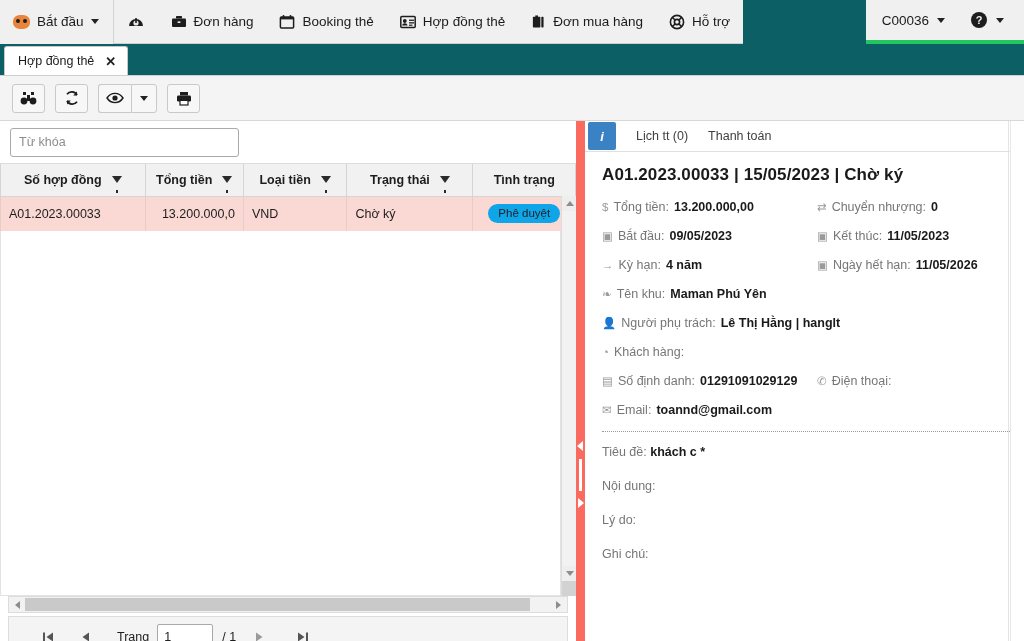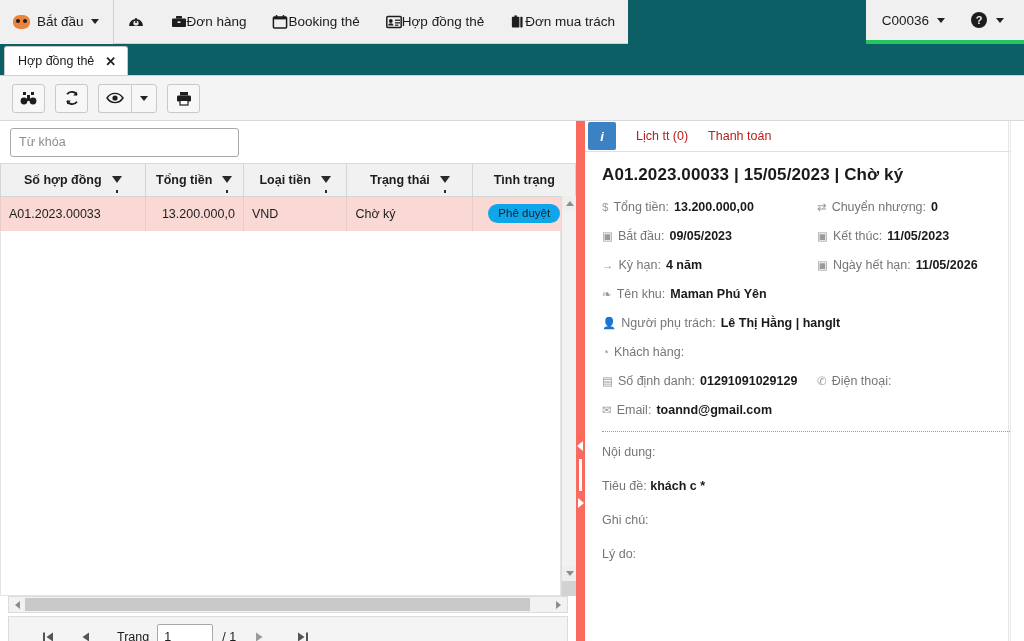--- a/index.html
+++ b/index.html
@@ -31,21 +31,21 @@
   }
   .start-ico::before, .start-ico::after {
     content: ""; position: absolute; top: 4px; width: 4px; height: 4px;
     border-radius: 50%; background: #1d1d1d;
   }
   .start-ico::before { left: 3px; }
   .start-ico::after  { right: 3px; }
   .caret { width: 0; height: 0; border-left: 4.5px solid transparent; border-right: 4.5px solid transparent; border-top: 5px solid #222; }
   .nav-items { display: flex; align-items: center; height: 44px; }
   .nav-item {
-    display: flex; align-items: center; 
+    display: flex; align-items: center; gap: 7px;
     height: 44px; padding: 16px 13px; cursor: pointer;
     color: #1b1b1b; font-size: 13.5px; white-space: nowrap;
   }
   .nav-ico { flex: none; display: block; }
 
   .nav-right {
     position: absolute; right: 0; top: 0; height: 44px;
     background: #f0f0f0; border-bottom: 4px solid #22c55e;
     display: flex; align-items: center; padding: 0 10px 0 4px;
   }
@@ -161,21 +161,21 @@
 
   
   .right-pane { position: absolute; left: 585px; top: 45px; width: 439px; height: 596px; background: #ffffff; }
   .detail-tabs { display: flex; align-items: center; height: 31px; border-bottom: 1px solid #e0e0e0; }
   .info-tab {
     width: 28px; height: 28px; background: #3a82c4; color: #fff;
     display: flex; align-items: center; justify-content: center;
     font-size: 13px; font-weight: bold; font-style: italic;
     border-radius: 2px; margin-left: 3px; cursor: pointer;
   }
-  .dtab-link { color: #b91c1c; font-size: 12.5px; margin-left: 20px; cursor: pointer; }
+  .dtab-link { color: #404040; font-size: 12.5px; margin-left: 20px; cursor: pointer; }
 
   .detail-title {
     font-size: 17px; font-weight: bold; color: #1a1a1a;
     padding: 13px 0 0 17px; letter-spacing: 0.1px;
   }
 
   .fields { padding: 14px 14px 0 17px; }
   .frow { display: flex; margin-bottom: 13px; }
   .fcell { display: flex; align-items: baseline; gap: 5px; font-size: 12.5px; line-height: 16px; }
   .fcell.c1 { width: 215px; flex: none; }
@@ -238,21 +238,29 @@
               <rect x="9" y="10.6" width="3.4" height="1.2" fill="#1d1d1d"></rect>
             </svg>
             <span>Hợp đồng thẻ</span>
           </div>
           <div class="nav-item">
             <svg class="nav-ico" width="15" height="16" viewBox="0 0 16 16">
               <rect x="2" y="2.4" width="8" height="11.4" rx="0.8" fill="#1d1d1d"></rect>
               <rect x="11" y="2.4" width="2.4" height="11.4" rx="0.8" fill="#1d1d1d"></rect>
               <rect x="4.6" y="1" width="2.8" height="2" fill="#1d1d1d"></rect>
             </svg>
-            <span>Đơn mua trách</span>
+            <span>Đơn mua hàng</span>
+          </div>
+          <div class="nav-item">
+            <svg class="nav-ico" width="16" height="16" viewBox="0 0 16 16">
+              <circle cx="8" cy="8" r="6.6" fill="none" stroke="#1d1d1d" stroke-width="1.6"></circle>
+              <circle cx="8" cy="8" r="2.6" fill="none" stroke="#1d1d1d" stroke-width="1.6"></circle>
+              <path d="M3.4 3.4l2.6 2.6M12.6 3.4l-2.6 2.6M3.4 12.6l2.6-2.6M12.6 12.6l-2.6-2.6" stroke="#1d1d1d" stroke-width="1.5"></path>
+            </svg>
+            <span>Hỗ trợ</span>
           </div>
         </div>
     </div>
 
     <div class="nav-right">
       <div class="acct">
         <span>C00036</span>
         <span class="caret"></span>
       </div>
       <div class="helpgrp">
@@ -509,24 +517,24 @@
               <span class="fico">✉</span>
               <span class="flabel">Email:</span>
               <span class="fval">toannd@gmail.com</span>
             </span>
           </div>
         </div>
 
       <div class="dotted-sep"></div>
 
       <div class="notes" id="notesHost">
+          <div class="nrow"><span>Tiêu đề:</span> <b>khách c *</b></div>
           <div class="nrow"><span>Nội dung:</span></div>
-          <div class="nrow"><span>Tiêu đề:</span> <b>khách c *</b></div>
+          <div class="nrow"><span>Lý do:</span></div>
           <div class="nrow"><span>Ghi chú:</span></div>
-          <div class="nrow"><span>Lý do:</span></div>
         </div>
 
       <div class="rp-divider"></div>
       <div class="rp-scroll"></div>
     </div>
 
   </div>
 </div>
 
 </body></html>

